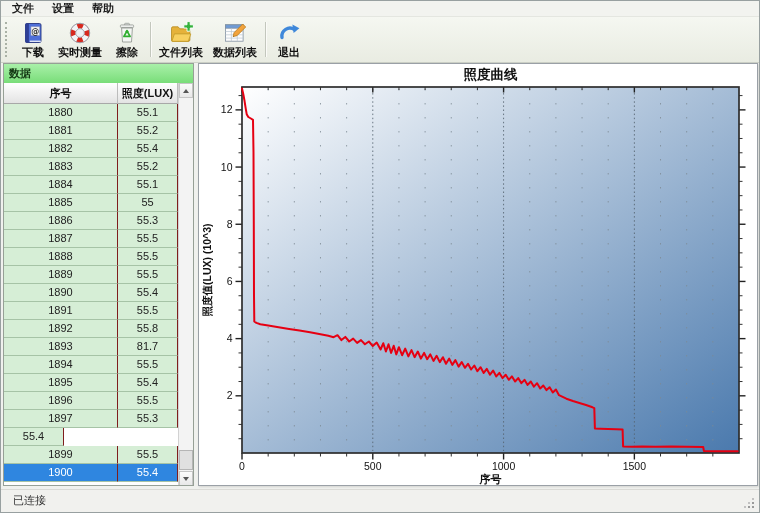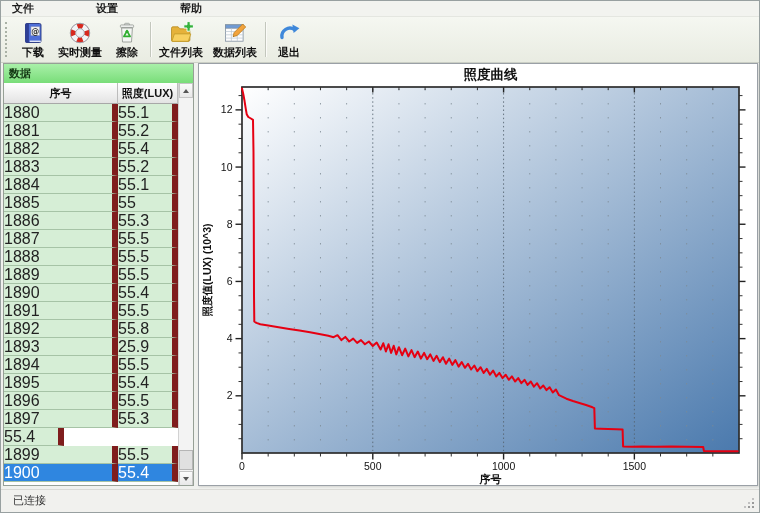--- a/index.html
+++ b/index.html
@@ -1,19 +1,19 @@
 <!DOCTYPE html>
 <html><head>
 <meta charset="utf-8">
 <style>
   html,body{margin:0;padding:0;background:#d6d6d6;}
   .window{position:relative;width:760px;height:513px;background:#f0f1ee;border:1px solid #98a0a0;
     box-sizing:border-box;font-family:"Liberation Sans","DejaVu Sans",sans-serif;overflow:hidden;}
   
-  .menubar{height:15px;display:flex;align-items:center;padding-left:2px;font-size:11px;font-weight:bold;color:#1c1c1c;background:#f2f3ef;gap:44px;}
+  .menubar{height:15px;display:flex;align-items:center;padding-left:2px;font-size:11px;font-weight:bold;color:#1c1c1c;background:#f2f3ef;}
   .menu-item{padding:1px 9px;cursor:default;}
   
   .toolbar{height:43px;border-top:1px solid #e4e6e0;border-bottom:1px solid #cdd1c7;
     background:linear-gradient(#f5f7f1,#e9ece2);display:flex;align-items:stretch;padding:1px 2px;}
   .tb-grip{width:3px;margin:4px 3px 4px 2px;border-left:2px dotted #a9b1a5;}
   .tb-btn{display:flex;flex-direction:column;align-items:center;background:transparent;border:none;
     padding:1px 5px 0;min-width:40px;font-size:11px;font-weight:bold;color:#111;font-family:inherit;cursor:default;}
   .tb-ico{height:27px;display:flex;align-items:center;}
   .tb-lbl{line-height:13px;white-space:nowrap;}
   .tb-sep{width:1px;background:#c3c7bd;margin:4px 3px;box-shadow:1px 0 0 #fbfbf8;}
@@ -23,22 +23,22 @@
   .left-panel{position:absolute;left:2px;top:4px;width:191px;bottom:3px;border:1px solid #96a096;background:#fff;box-sizing:border-box;}
   .panel-title{height:19px;line-height:19px;padding-left:5px;font-size:11px;font-weight:bold;color:#143814;
     background:linear-gradient(#a9f0a9,#79dd79);border-bottom:1px solid #69b969;}
   .tablewrap{position:absolute;top:19px;left:0;right:0;bottom:0;background:#fff;overflow:hidden;}
   .thead{display:flex;height:21px;}
   .th{box-sizing:border-box;border-right:1px solid #bcbcbc;border-bottom:1px solid #a8a8a8;
     background:linear-gradient(#ffffff,#e3e3e3);font-size:11px;font-weight:bold;text-align:center;line-height:20px;color:#111;}
   .th.seq{width:114px;}
   .th.lux{width:60px;}
   .trow{display:flex;height:18px;}
-  .cell{box-sizing:border-box;border-right:6px solid #7f1d1d;border-bottom:1px solid #a6c3a6;
-    background:#d6eed6;font-size:16px;line-height:17px;color:#222;}
+  .cell{box-sizing:border-box;border-right:1px solid #7f1d1d;border-bottom:1px solid #a6c3a6;
+    background:#d6eed6;font-size:11px;line-height:17px;text-align:center;color:#222;}
   .cell.seq{width:114px;}
   .cell.lux{width:60px;}
   .trow.selected .cell{background:#2f86e0;color:#fff;}
   
   .vscroll{position:absolute;top:0;right:0;width:15px;height:403px;background:#f3f3f3;border-left:1px solid #d2d2d2;box-sizing:border-box;}
   .sbtn{position:absolute;left:0;right:0;height:15px;background:linear-gradient(#fbfbfb,#e8e8e8);
     border:1px solid #c5c5c5;box-sizing:border-box;display:flex;align-items:center;justify-content:center;}
   .sbtn.up{top:0;}
   .sbtn.down{bottom:0;}
   .tri-up{width:0;height:0;border-left:3px solid transparent;border-right:3px solid transparent;border-bottom:4px solid #555;}
@@ -205,21 +205,21 @@
             <div class="trow">
               <div class="cell seq">1891</div>
               <div class="cell lux">55.5</div>
             </div>
             <div class="trow">
               <div class="cell seq">1892</div>
               <div class="cell lux">55.8</div>
             </div>
             <div class="trow">
               <div class="cell seq">1893</div>
-              <div class="cell lux">25.9</div>
+              <div class="cell lux">81.7</div>
             </div>
             <div class="trow">
               <div class="cell seq">1894</div>
               <div class="cell lux">55.5</div>
             </div>
             <div class="trow">
               <div class="cell seq">1895</div>
               <div class="cell lux">55.4</div>
             </div>
             <div class="trow">

